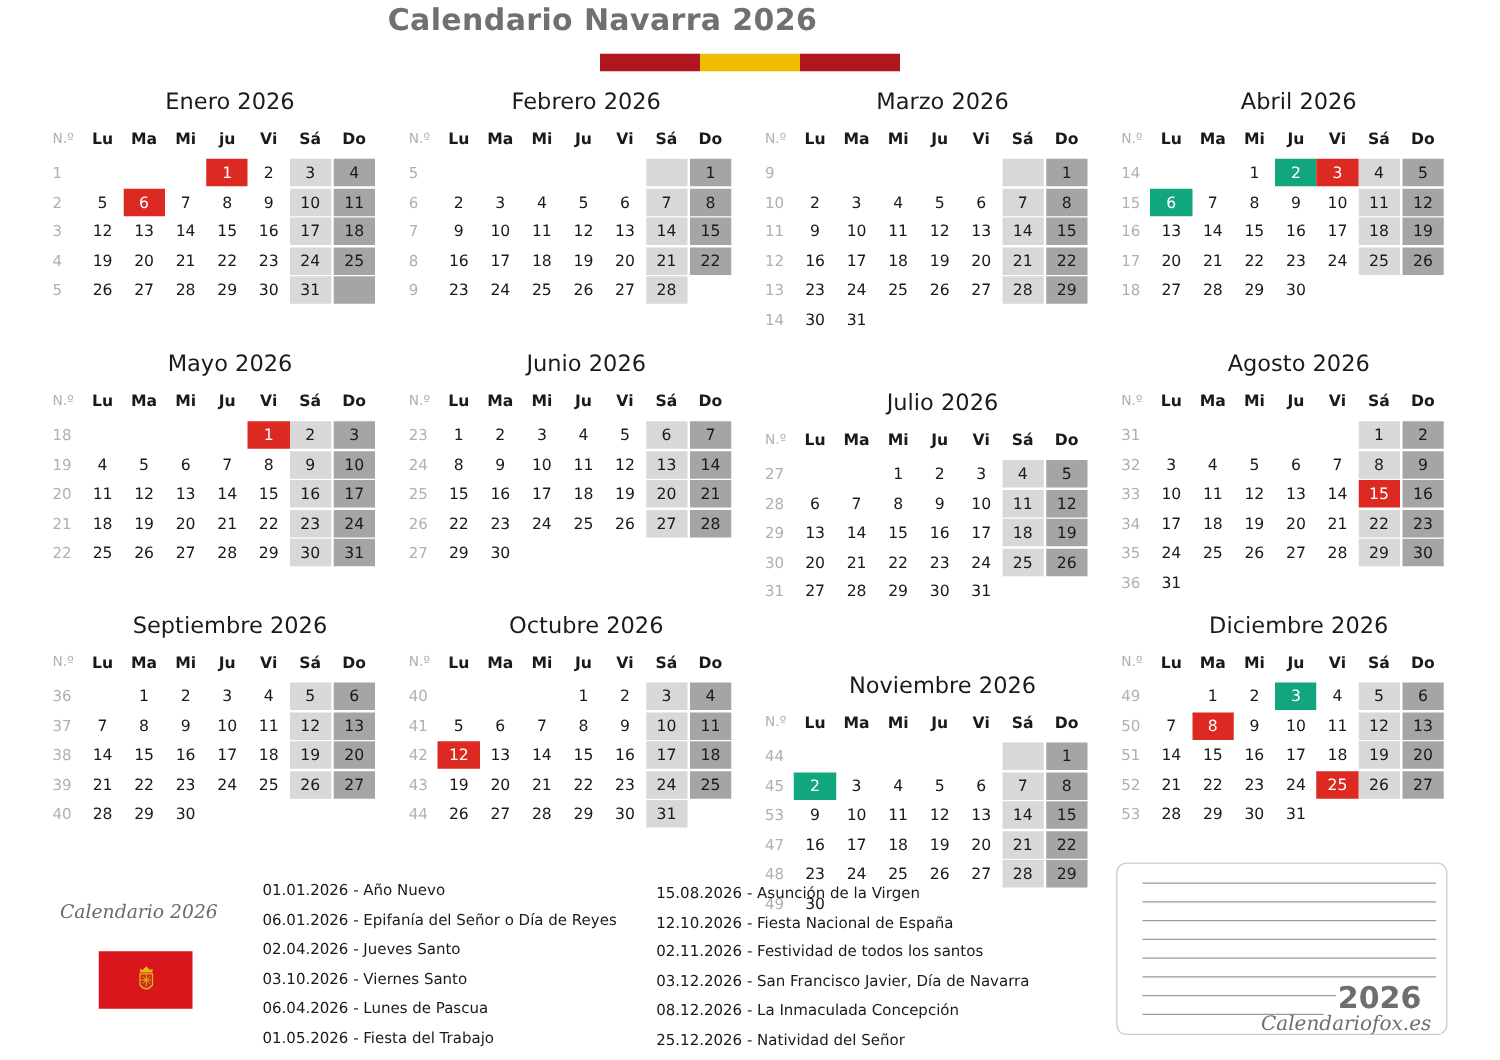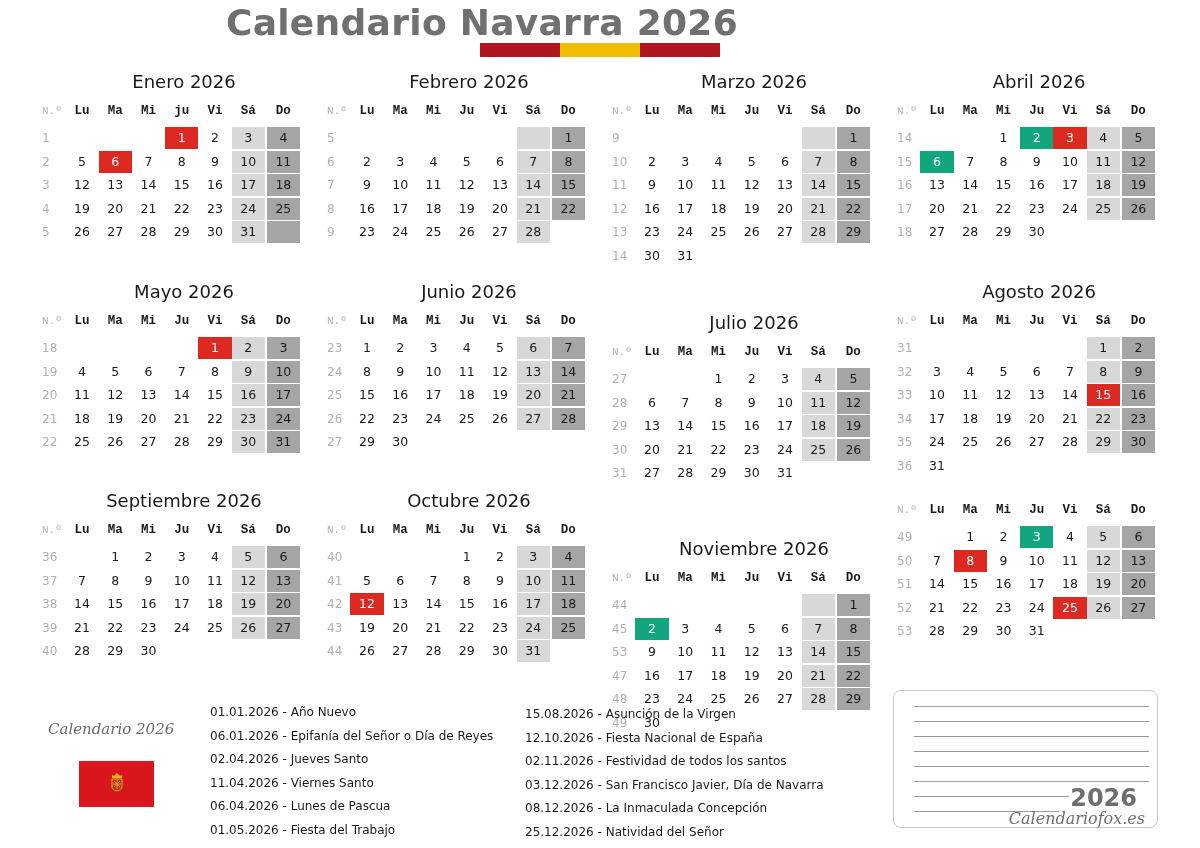--- a/index.html
+++ b/index.html
@@ -1,34 +1,34 @@
 <!DOCTYPE html>
 <html><head>
 <meta charset="utf-8">
 <style>
   * { box-sizing: border-box; margin: 0; padding: 0; }
   html, body { width: 1200px; height: 848px; background: #ffffff; overflow: hidden; }
   body { font-family: "DejaVu Sans", sans-serif; color: #1a1a1a; position: relative; }
 
   .title {
     position: absolute; top: 2px; left: 0; width: 964px; text-align: center;
-    font-family: "DejaVu Sans", sans-serif; font-weight: bold; font-size: 36px;
+    font-family: "DejaVu Sans", sans-serif; font-weight: bold; font-size: 24px;
     color: #707070; letter-spacing: 0.3px;
   }
   .flagbar { position: absolute; top: 43px; left: 480px; width: 240px; height: 14px; display: flex; }
   .flagbar span { flex: 1; height: 100%; }
 
   .month { position: absolute; width: 270px; }
   .month-title {
     text-align: center; font-size: 18px; color: #1a1a1a; height: 20px; line-height: 20px;
     padding-left: 38px;
   }
   .grid { margin-top: 8px; }
   .row { display: flex; height: 23.6px; }
-  .row.head { height: 22px; margin-bottom: 5px; font-family: Liberation Mono, monospace; }
+  .row.head { height: 22px; margin-bottom: 5px; }
   .cell {
     width: 34px; height: 22px; margin-right: 0; text-align: center; line-height: 22px;
     font-size: 12.5px; color: #1a1a1a;
   }
   .cell.wk { width: 36px; text-align: left; padding-left: 12px; color: #b0b0b0; font-size: 12px; }
   .head .cell { font-weight: bold; font-size: 12.5px; }
   .head .cell.wk { font-weight: normal; color: #b0b0b0; font-size: 11px; }
   .cell.sa { background: #d8d8d8; margin-right: 2px; }
   .cell.do { background: #a5a5a5; }
   .head .cell.sa, .head .cell.do { background: transparent; }
@@ -808,20 +808,21 @@
           <div class="cell"></div>
           <div class="cell"></div>
           <div class="cell"></div>
           <div class="cell"></div>
           <div class="cell" style="margin-right: 2px;"></div>
           <div class="cell"></div>
         </div>
       </div>
     </div>
     <div class="month" style="left: 885px; top: 491px;">
+      <div class="month-title">Diciembre 2026</div>
       <div class="grid">
         <div class="row head">
           <div class="cell wk">N.º</div>
           <div class="cell">Lu</div>
           <div class="cell">Ma</div>
           <div class="cell">Mi</div>
           <div class="cell">Ju</div>
           <div class="cell">Vi</div>
           <div class="cell sa">Sá</div>
           <div class="cell do">Do</div>
@@ -886,21 +887,21 @@
     <path d="M3 7 L3 4 L5 5 L8 2 L11 5 L13 4 L13 7 Z" fill="#e7b416"></path>
     <path d="M3 8 L13 8 L13 17 Q8 23 3 17 Z" fill="#c8281e" stroke="#e7b416" stroke-width="1"></path>
     <path d="M5 10 L11 16 M11 10 L5 16 M8 9 L8 18 M4 13 L12 13" stroke="#e7b416" stroke-width="0.8"></path>
   </svg>
 </div>
 
 <div class="holidays" style="left:210px; top:701px;">
   <div>01.01.2026 - Año Nuevo</div>
   <div>06.01.2026 - Epifanía del Señor o Día de Reyes</div>
   <div>02.04.2026 - Jueves Santo</div>
-  <div>11.04.2026 - Viernes Santo</div>
+  <div>03.10.2026 - Viernes Santo</div>
   <div>06.04.2026 - Lunes de Pascua</div>
   <div>01.05.2026 - Fiesta del Trabajo</div>
 </div>
 <div class="holidays" style="left:525px; top:703px;">
   <div>15.08.2026 - Asunción de la Virgen</div>
   <div>12.10.2026 - Fiesta Nacional de España</div>
   <div>02.11.2026 - Festividad de todos los santos</div>
   <div>03.12.2026 - San Francisco Javier, Día de Navarra</div>
   <div>08.12.2026 - La Inmaculada Concepción</div>
   <div>25.12.2026 - Natividad del Señor</div>

